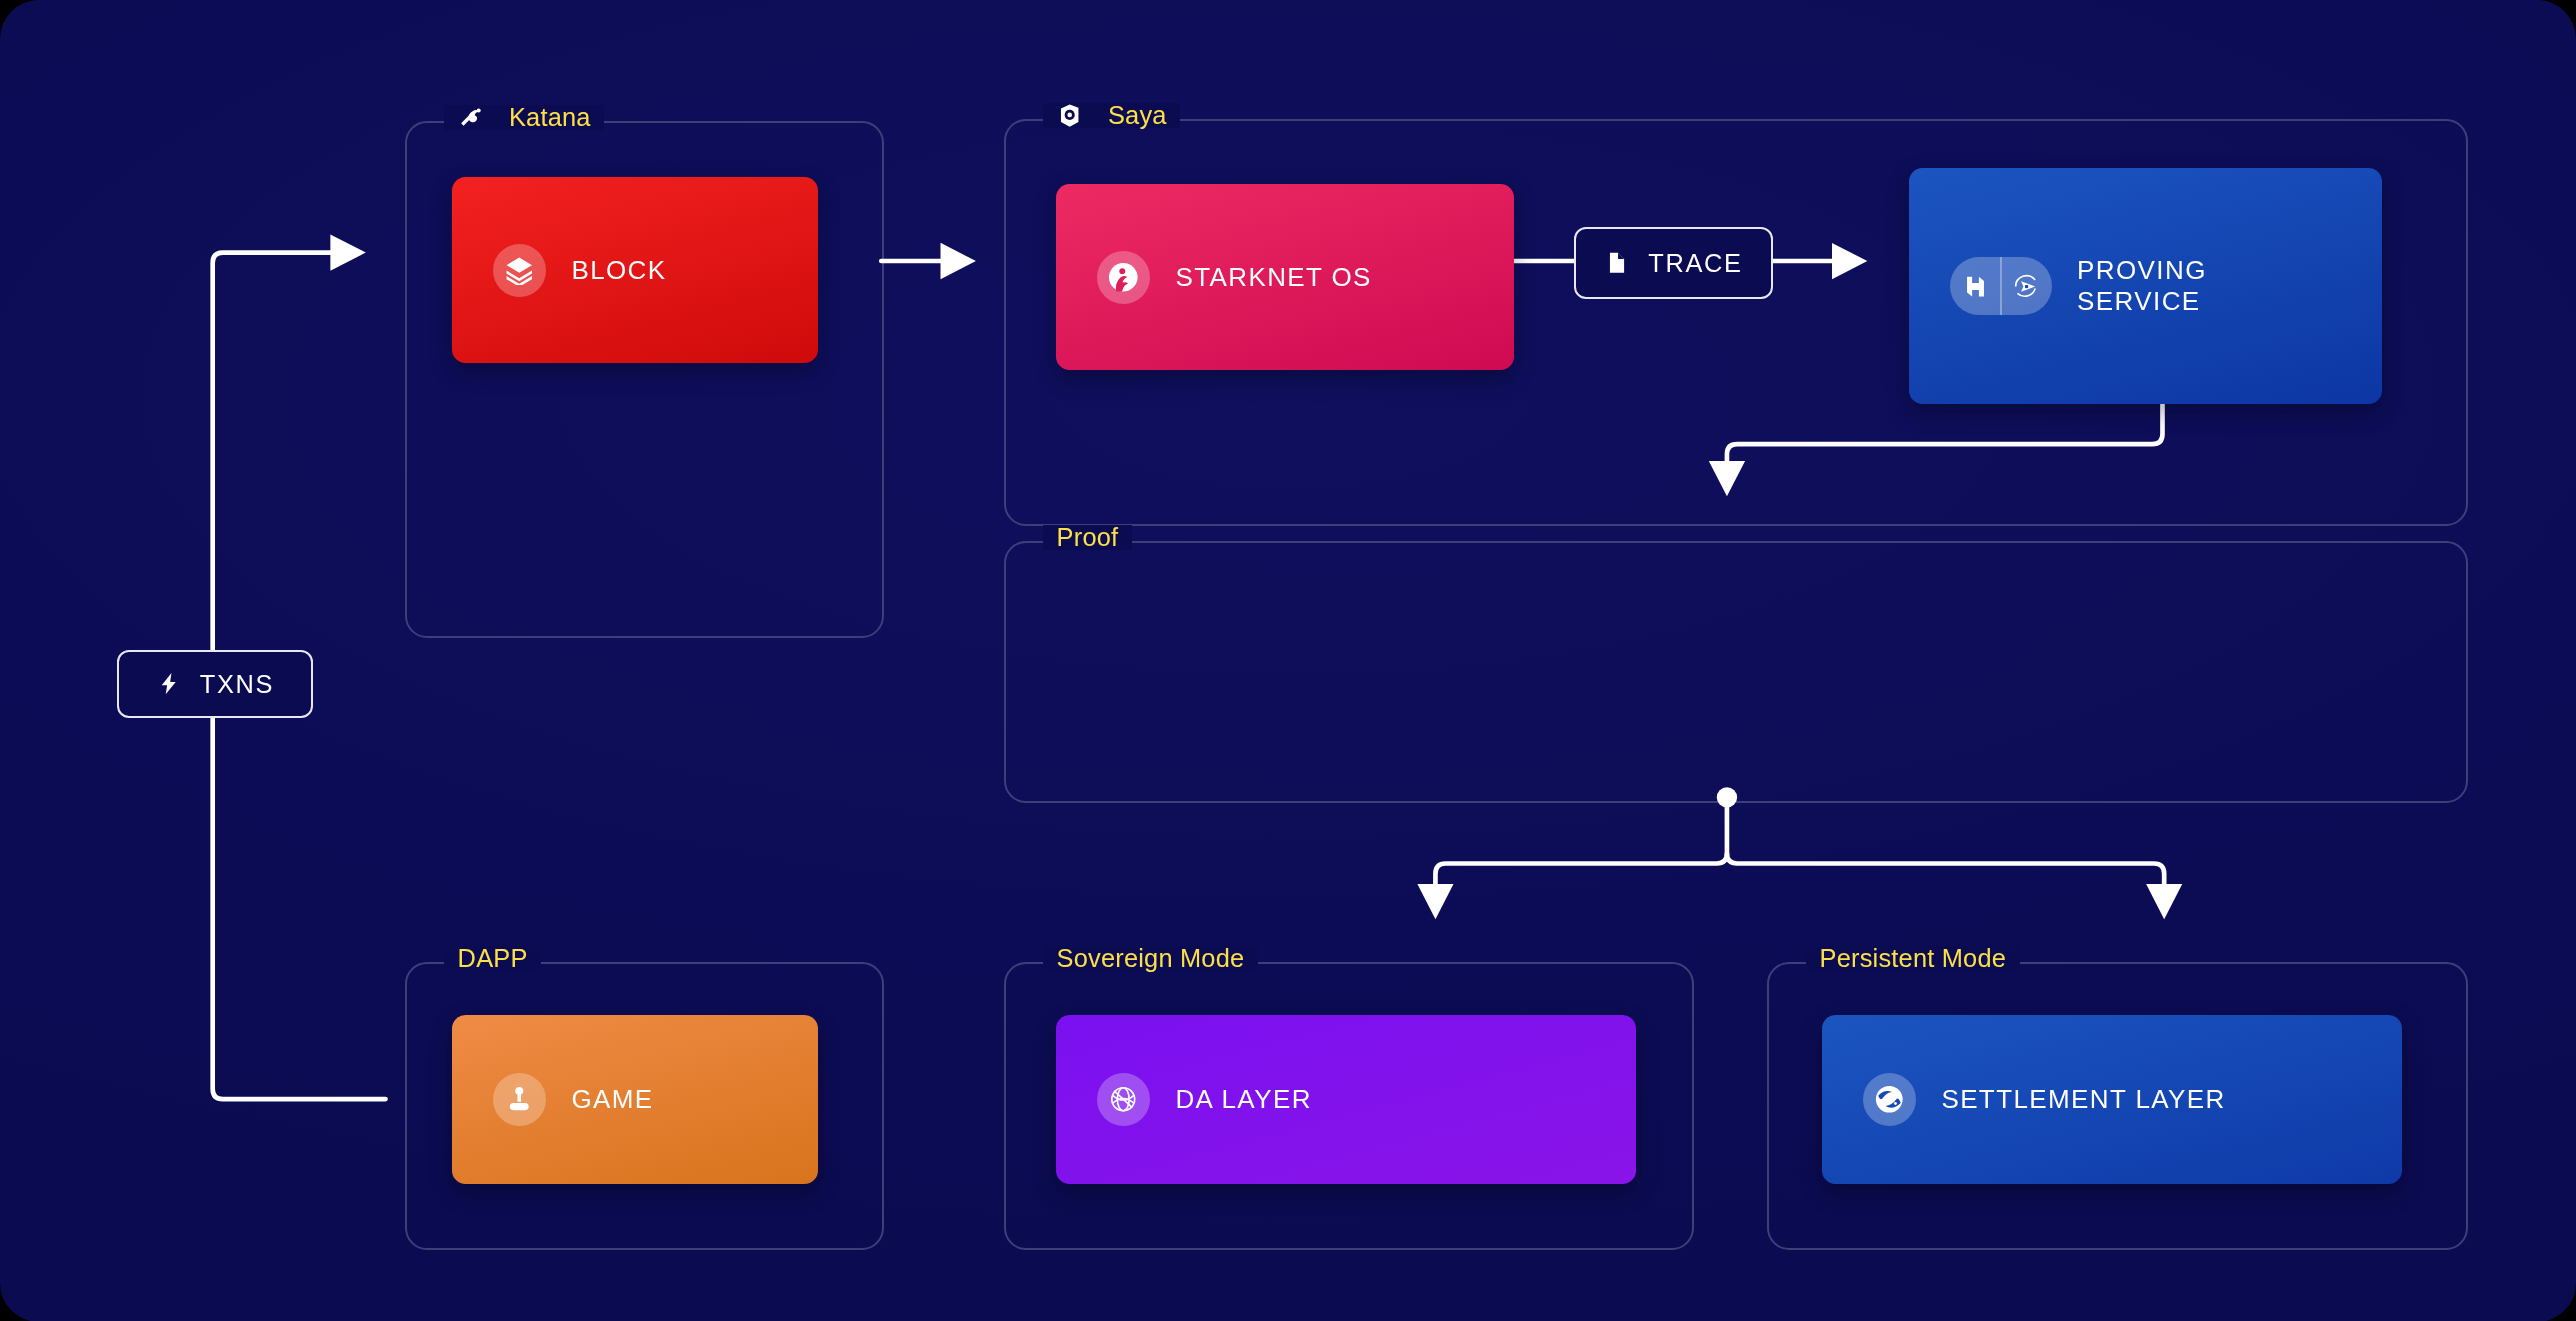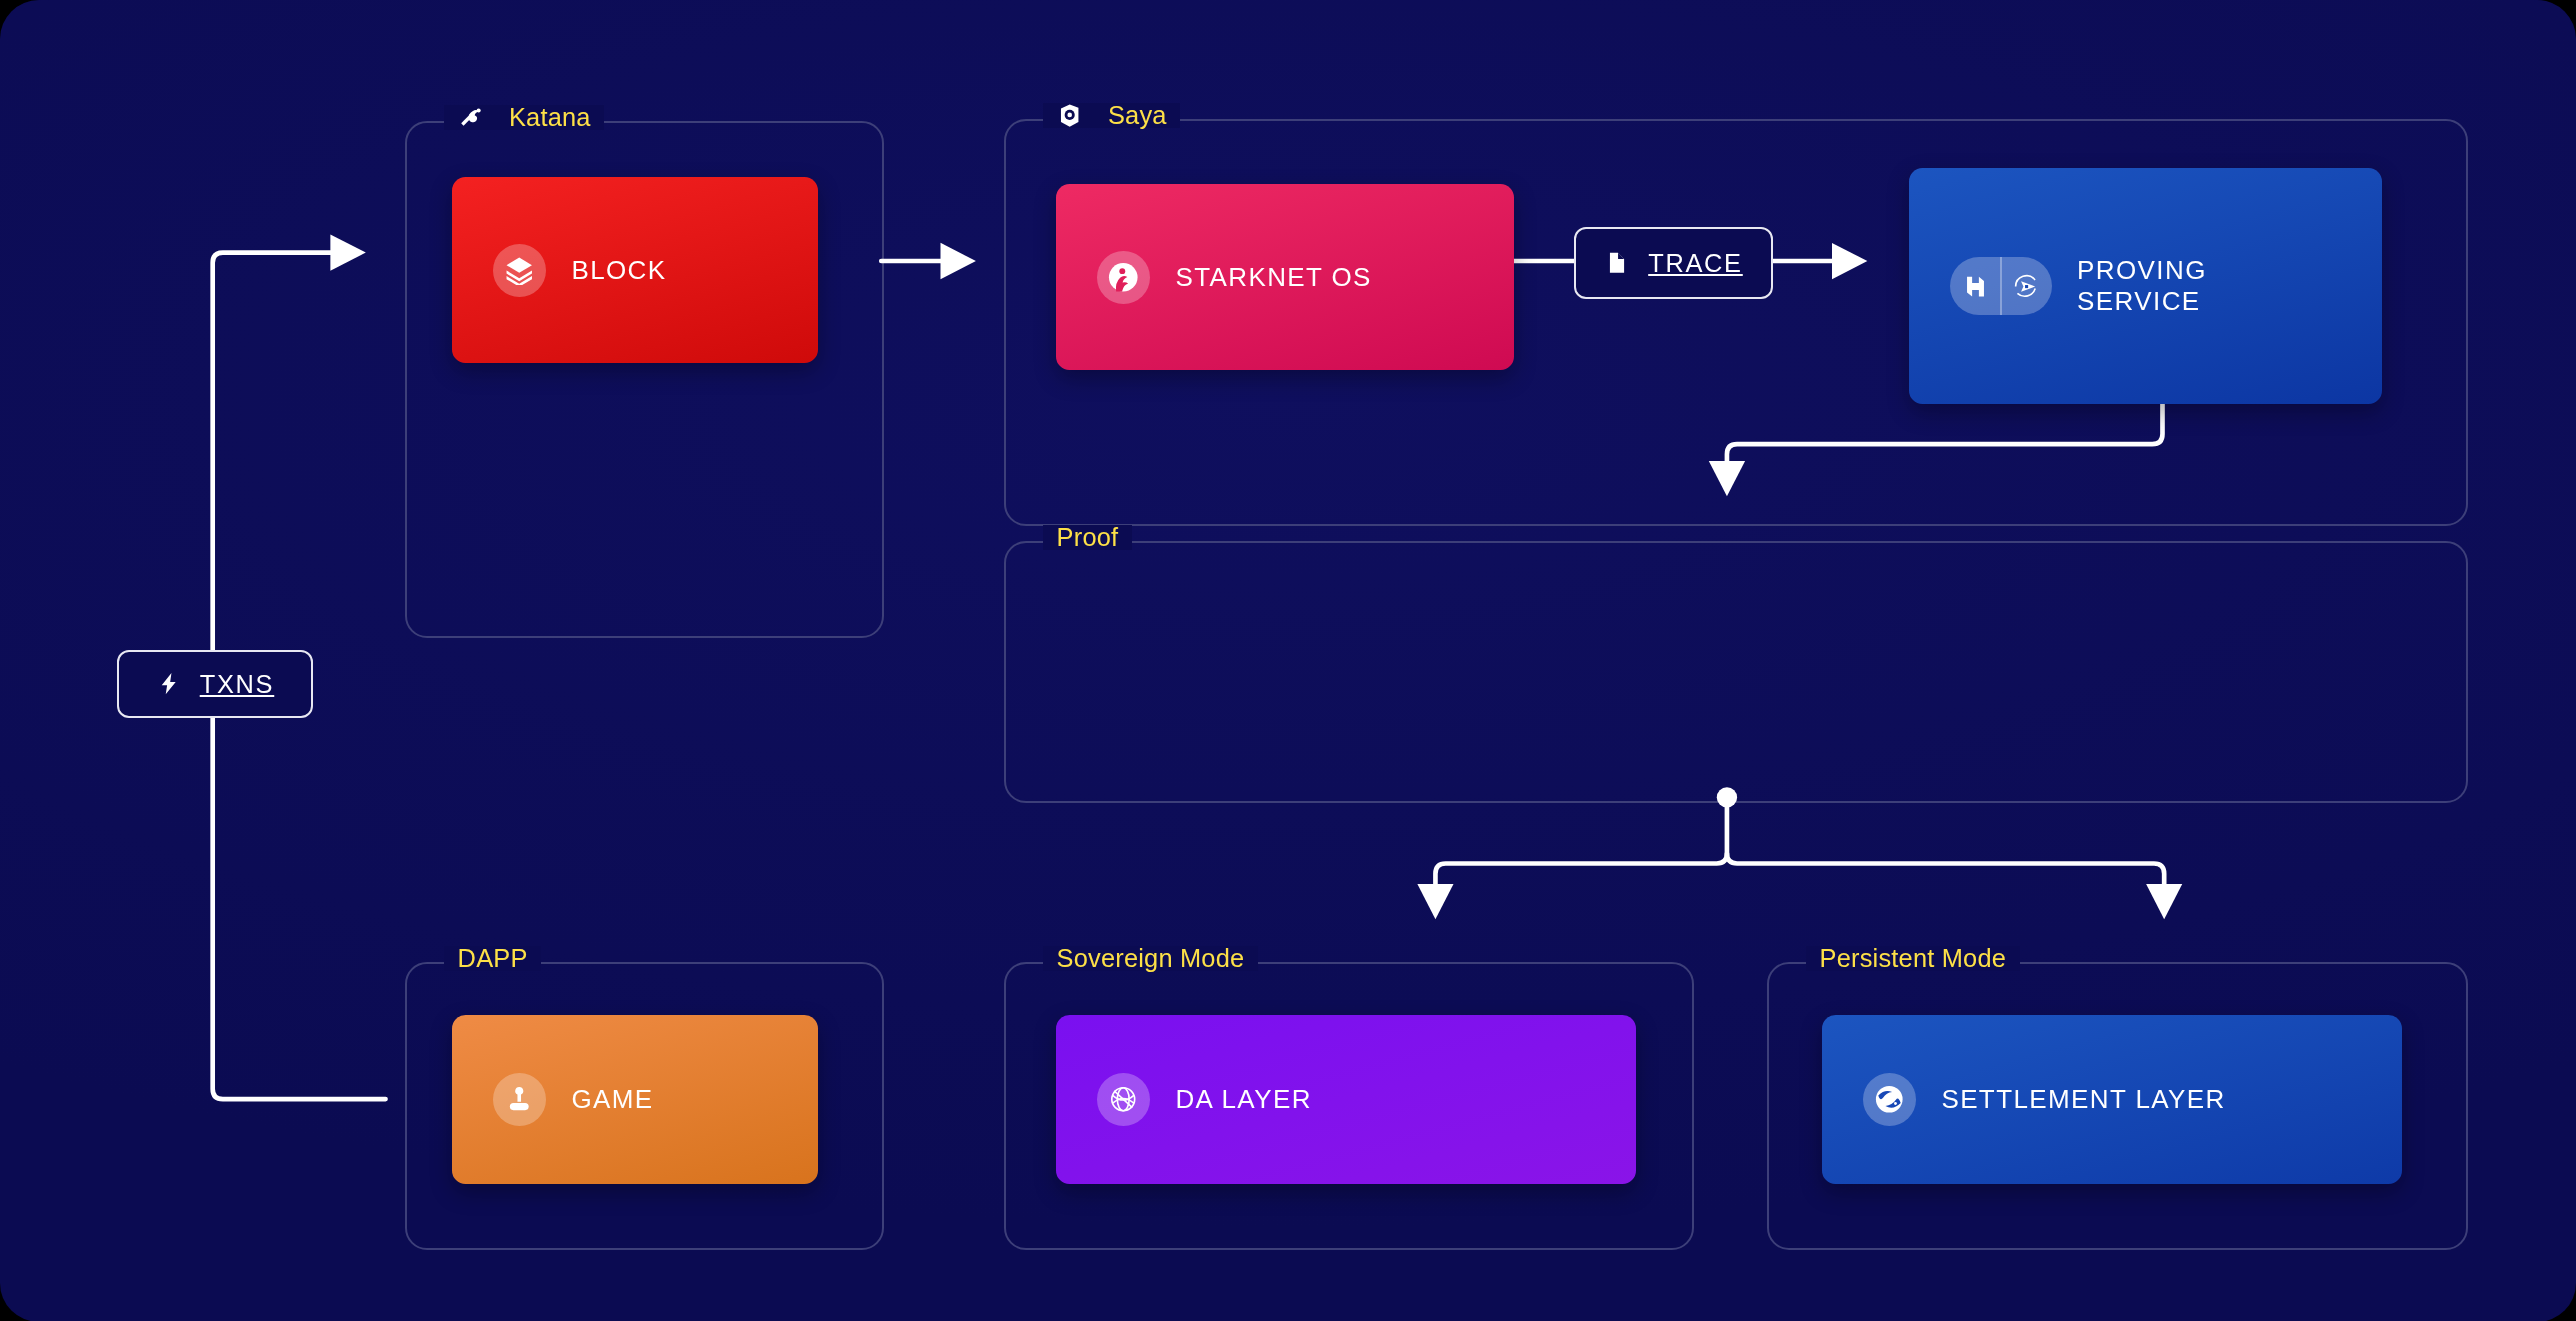--- a/index.html
+++ b/index.html
@@ -22,21 +22,21 @@
   .node .ico{flex:0 0 auto;width:53px;height:53px;border-radius:50%;
         background:rgba(255,255,255,.26);display:flex;align-items:center;
         justify-content:center;margin-left:41px;}
   .node .ico svg{display:block;}
   .node .lbl{color:#fff;font-size:26px;letter-spacing:1.4px;margin-left:25.4px;
         line-height:1.18;white-space:pre-line;}
   
   .pill{position:absolute;z-index:4;border:2.5px solid #e8e8f2;border-radius:12px;
         background:#0b0b52;display:flex;align-items:center;justify-content:center;}
   .pill .ico{display:flex;align-items:center;justify-content:center;}
-  .pill .lbl{color:#fff;font-size:25.4px;letter-spacing:1.7px;margin-left:18.6px;text-decoration:underline;}
+  .pill .lbl{color:#fff;font-size:25.4px;letter-spacing:1.7px;margin-left:18.6px;}
   
   .dual{flex:0 0 auto;display:flex;align-items:center;margin-left:41px;
         background:rgba(255,255,255,.26);border-radius:29px;height:58px;}
   .dual .half{width:50px;height:58px;display:flex;align-items:center;justify-content:center;}
   .dual .sep{width:1.7px;height:58px;background:rgba(255,255,255,.32);}
 </style>
 </head>
 <body>
 
 <div id="canvas" style="background: rgb(11, 11, 82);">

